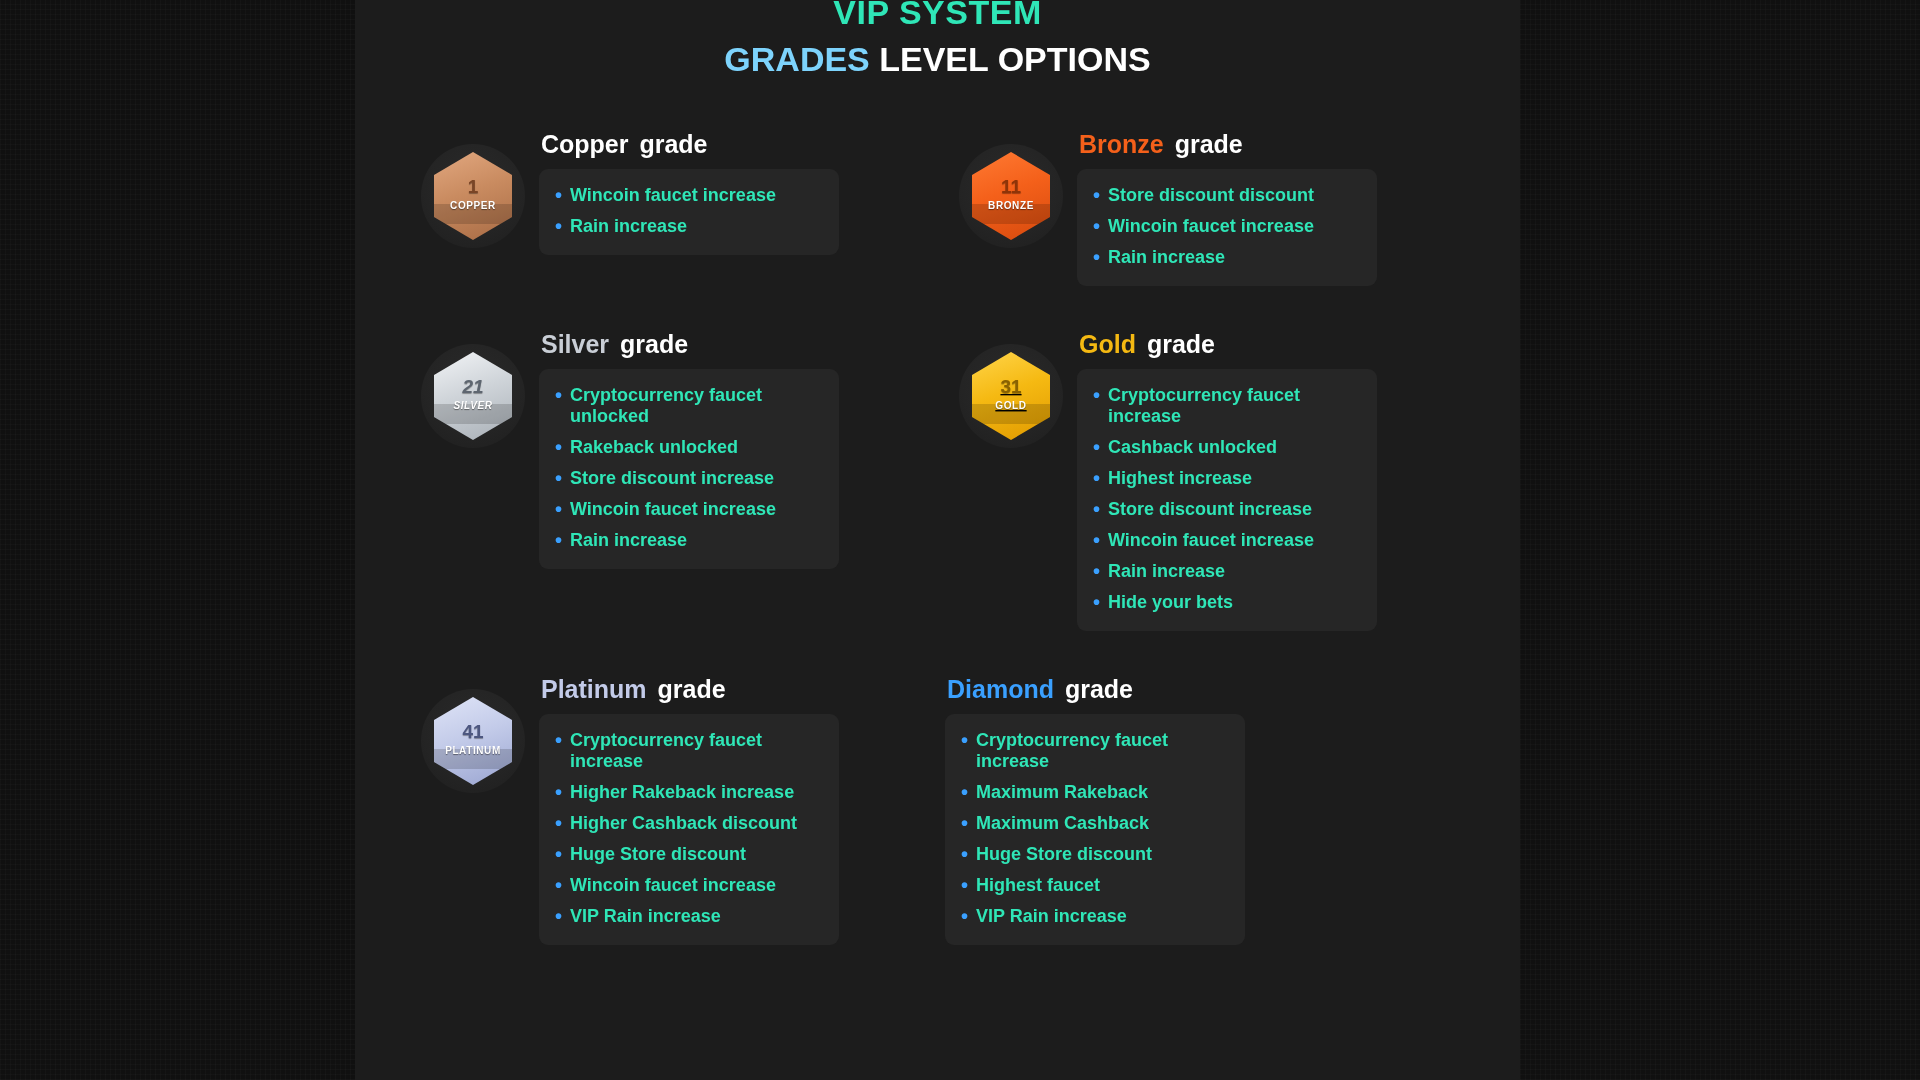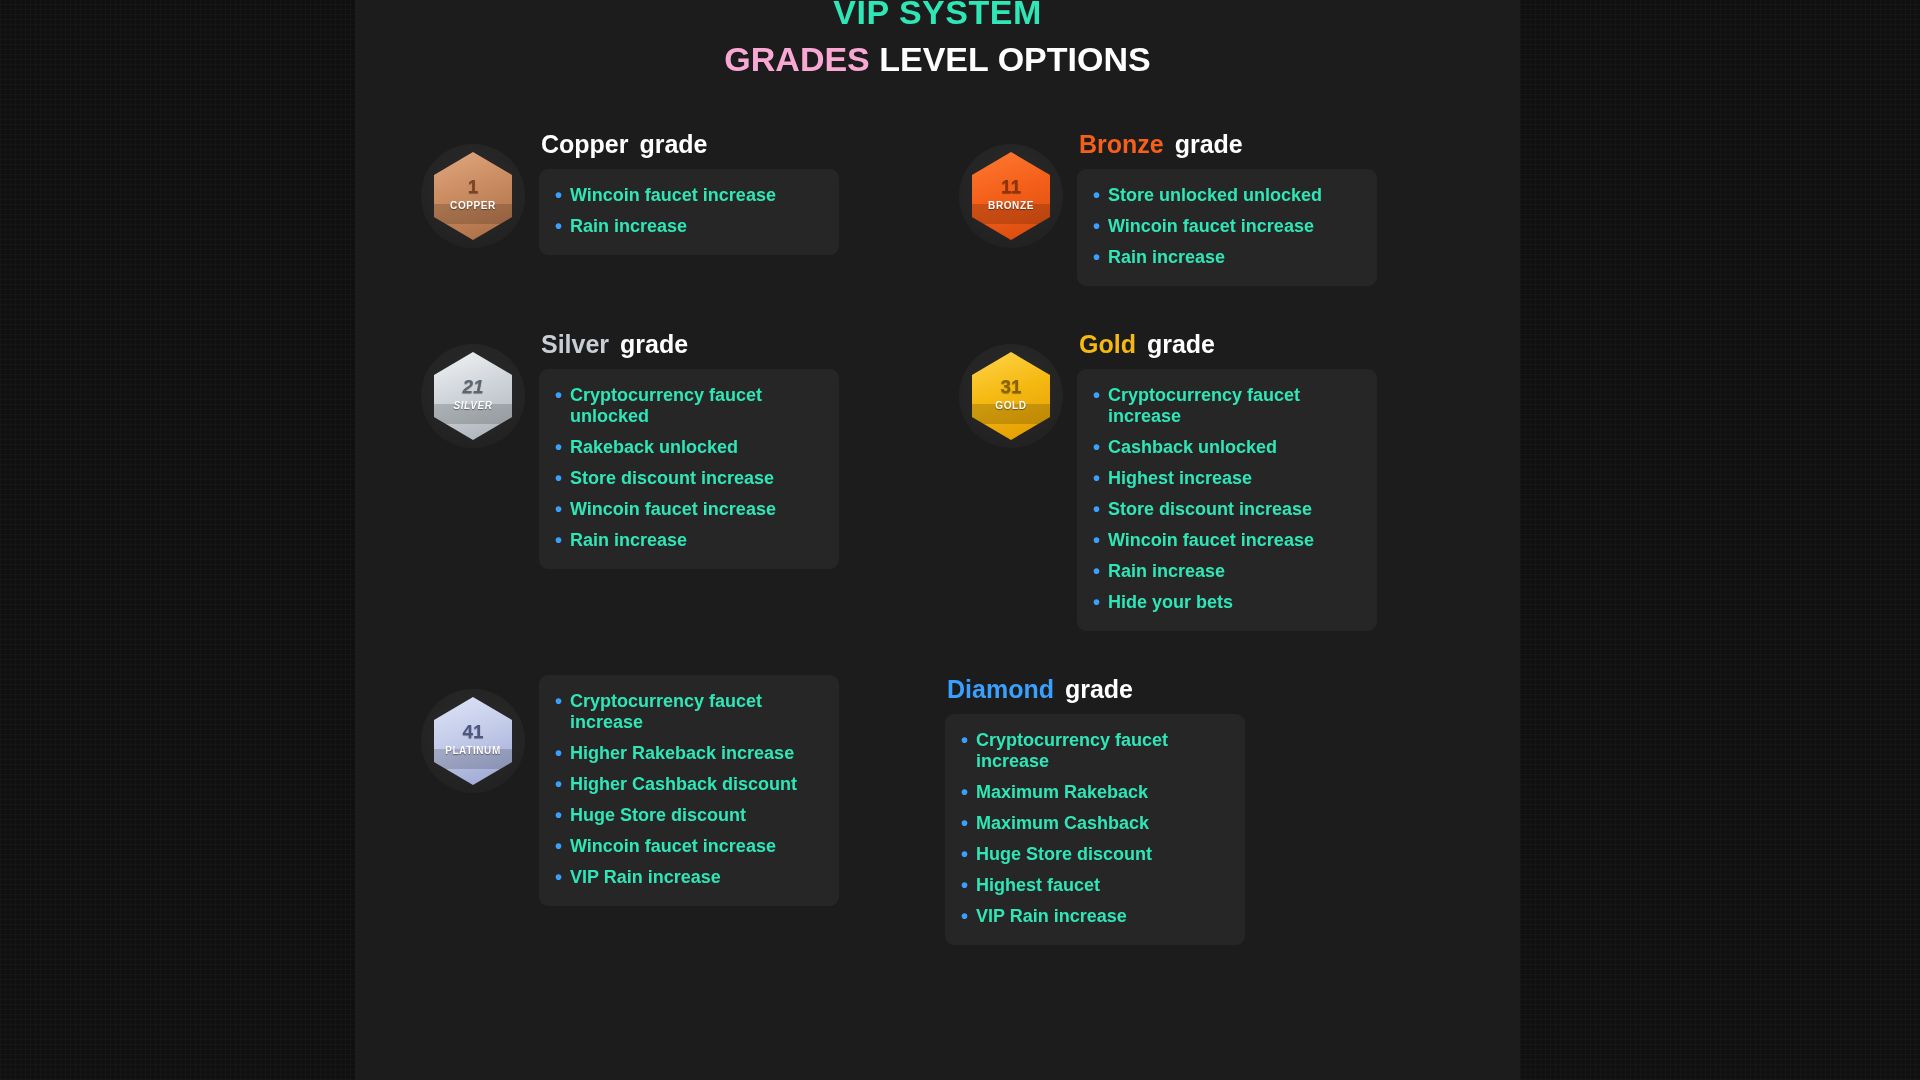--- a/index.html
+++ b/index.html
@@ -45,21 +45,21 @@
     margin-top: -8px;
   }
   .header .line2 {
     font-size: 34px;
     font-weight: bold;
     color: #ffffff;
     line-height: 46px;
     margin-top: 4px;
   }
   .header .line2 .grades {
-    color: #f9a8d4;
+    color: #7dd3fc;
   }
   .grid {
     margin-top: 44px;
     display: grid;
     grid-template-columns: 518px 518px;
     column-gap: 20px;
     row-gap: 0px;
     padding-left: 52px;
     align-items: start;
   }
@@ -121,21 +121,21 @@
   .hex .nm { position: relative; z-index: 2; }
   .hex .lvl { position: relative; z-index: 2; }
 
   .copper  { background: linear-gradient(160deg, #e2a880 0%, #c98b60 45%, #a96c45 100%); }
   .copper .lvl { color: #7a4526; }
   .bronze  { background: linear-gradient(160deg, #ff7a33 0%, #f4601a 45%, #d64a0e 100%); }
   .bronze .lvl { color: #8f3408; }
   .silver  { background: linear-gradient(160deg, #f2f4f6 0%, #cfd4d9 45%, #a9b0b7 100%); font-style: italic; }
   .silver .lvl { color: #5e6670; }
   .silver .nm { color: #ffffff; }
-  .gold    { background: linear-gradient(160deg, #ffd54a 0%, #f5b912 45%, #e09a00 100%); }
+  .gold    { background: linear-gradient(160deg, #ffd54a 0%, #f5b912 45%, #e09a00 100%); text-decoration: underline; }
   .gold .lvl { color: #8a6200; }
   .platinum{ background: linear-gradient(160deg, #dfe4f7 0%, #c3cbe9 45%, #9aa5d1 100%); }
   .platinum .lvl { color: #4d5780; text-align: center; }
   .diamond { background: linear-gradient(160deg, #4fb6f5 0%, #2a98e8 45%, #0d75cc 100%); }
   .diamond .lvl { color: #0a4a85; }
 
   .tier-body {
     flex: 1;
     padding-top: 4px;
   }
@@ -220,21 +220,21 @@
               <div class="lvl">11</div>
               <div class="nm">BRONZE</div>
             </div>
           </div>
         </div>
         <div class="tier-body">
           <div class="tier-title"><span class="tname" style="color:#f4601a">Bronze</span><span> grade</span></div>
           <div class="perks">
             <div class="perk">
                 <span class="dot">•</span>
-                <span class="ptxt">Store unlocked unlocked</span>
+                <span class="ptxt">Store discount discount</span>
               </div>
             <div class="perk">
                 <span class="dot">•</span>
                 <span class="ptxt">Wincoin faucet increase</span>
               </div>
             <div class="perk">
                 <span class="dot">•</span>
                 <span class="ptxt">Rain increase</span>
               </div>
           </div>
@@ -327,20 +327,21 @@
         <div class="badge-wrap">
           <div class="badge">
             <div class="hex platinum">
               <div class="band"></div>
               <div class="lvl">41</div>
               <div class="nm">PLATINUM</div>
             </div>
           </div>
         </div>
         <div class="tier-body">
+          <div class="tier-title"><span class="tname" style="color:#c3cbe9">Platinum</span><span> grade</span></div>
           <div class="perks">
             <div class="perk">
                 <span class="dot">•</span>
                 <span class="ptxt">Cryptocurrency faucet increase</span>
               </div>
             <div class="perk">
                 <span class="dot">•</span>
                 <span class="ptxt">Higher Rakeback increase</span>
               </div>
             <div class="perk">

